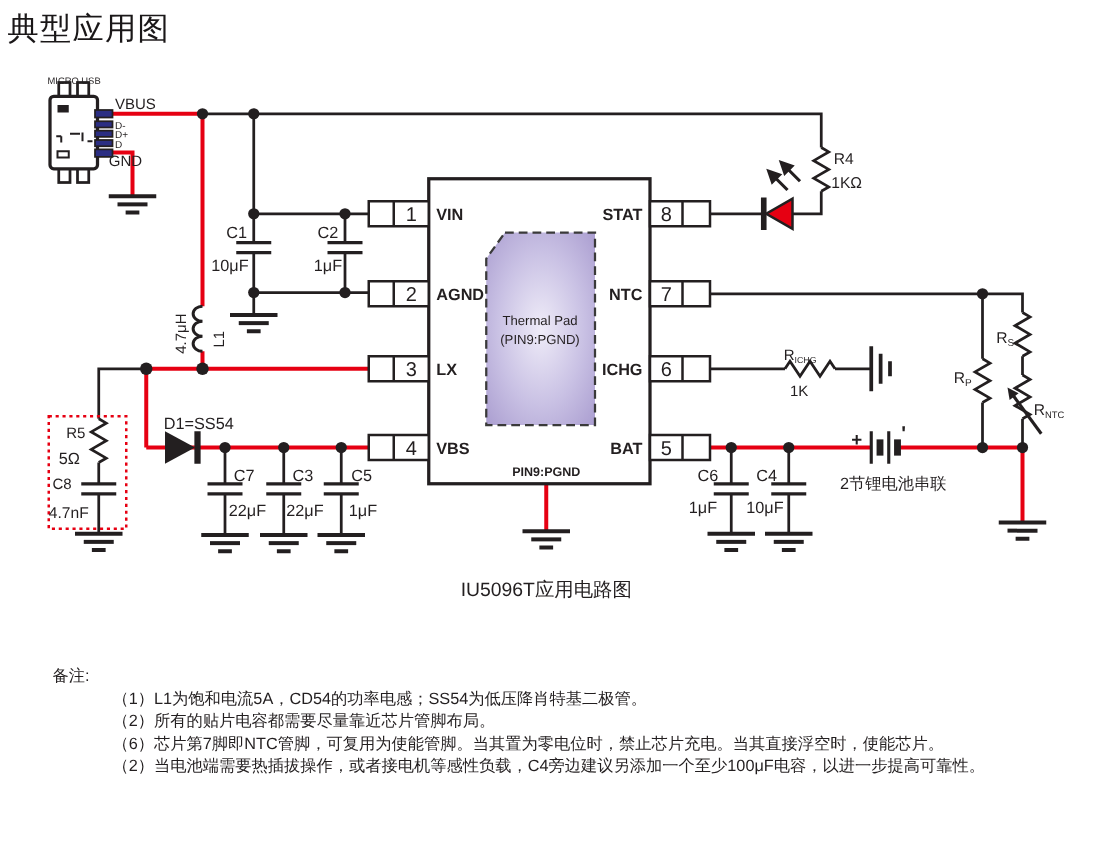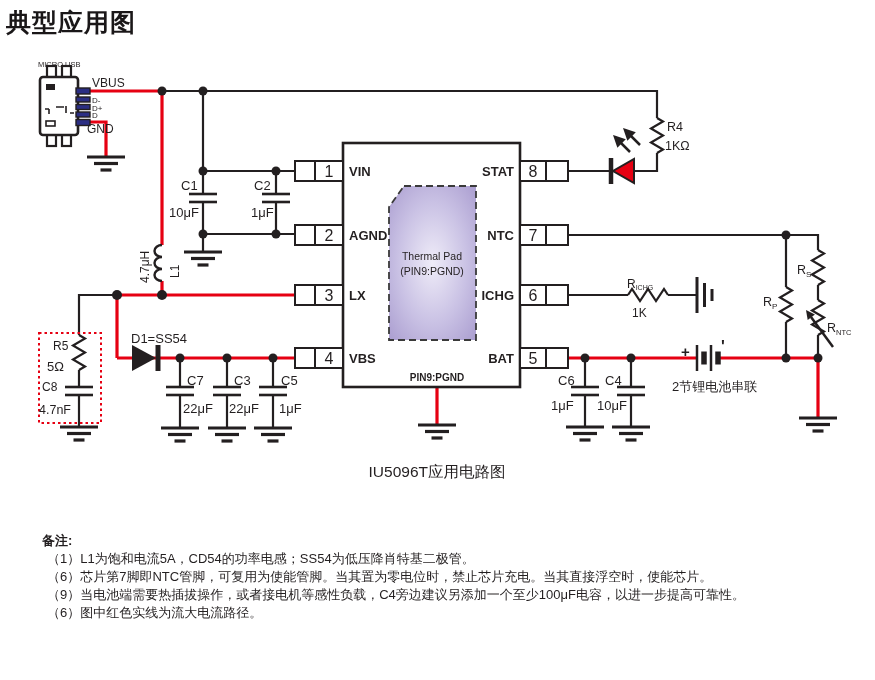--- a/index.html
+++ b/index.html
@@ -4,30 +4,30 @@
 <style>
   html,body{margin:0;padding:0;}
   body{
     width:875px;height:680px;position:relative;overflow:hidden;
     background:#ffffff;
     font-family:"Liberation Sans", sans-serif;
     color:#231f20;
   }
   #title{
     position:absolute;left:6px;top:6px;
-    font-size:25px;font-weight:bold;letter-spacing:1px;color:#1a1718;
+    font-size:25px;font-weight:normal;letter-spacing:1px;color:#1a1718;
   }
   #schematic{position:absolute;left:0;top:0;}
   svg text{font-family:"Liberation Sans", sans-serif;fill:#231f20;}
   #notes{
     position:absolute;left:42px;top:532px;width:830px;
     font-size:13px;line-height:18px;color:#231f20;white-space:nowrap;
   }
-  #notes .hdr{font-weight:bold;}
-  #notes .item{padding-left:5px;}
+  #notes .hdr{font-weight:normal;}
+  #notes .item{padding-left:5px;margin-left:43px;}
 </style>
 </head>
 <body>
 
 <div id="title">典型应用图</div>
 
 <svg id="schematic" width="875" height="520" viewBox="0 0 875 520">
   <defs>
     <radialGradient id="padGrad" cx="50%" cy="50%" r="72%">
       <stop offset="0%" stop-color="#efecf8"></stop>
@@ -290,16 +290,16 @@
     <circle cx="786" cy="358" r="4.5"></circle>
       <circle cx="818" cy="358" r="4.5"></circle>
   </g>
 
   <text x="437" y="477" font-size="15.5" text-anchor="middle">IU5096T应用电路图</text>
 </svg>
 
 <div id="notes">
   <div class="hdr">备注:</div>
   <div class="item">（1）L1为饱和电流5A，CD54的功率电感；SS54为低压降肖特基二极管。</div>
+  <div class="item">（2）所有的贴片电容都需要尽量靠近芯片管脚布局。</div>
   <div class="item">（6）芯片第7脚即NTC管脚，可复用为使能管脚。当其置为零电位时，禁止芯片充电。当其直接浮空时，使能芯片。</div>
-  <div class="item">（9）当电池端需要热插拔操作，或者接电机等感性负载，C4旁边建议另添加一个至少100μF电容，以进一步提高可靠性。</div>
-  <div class="item">（6）图中红色实线为流大电流路径。</div>
+  <div class="item">（2）当电池端需要热插拔操作，或者接电机等感性负载，C4旁边建议另添加一个至少100μF电容，以进一步提高可靠性。</div>
 </div>
 
 </body></html>

